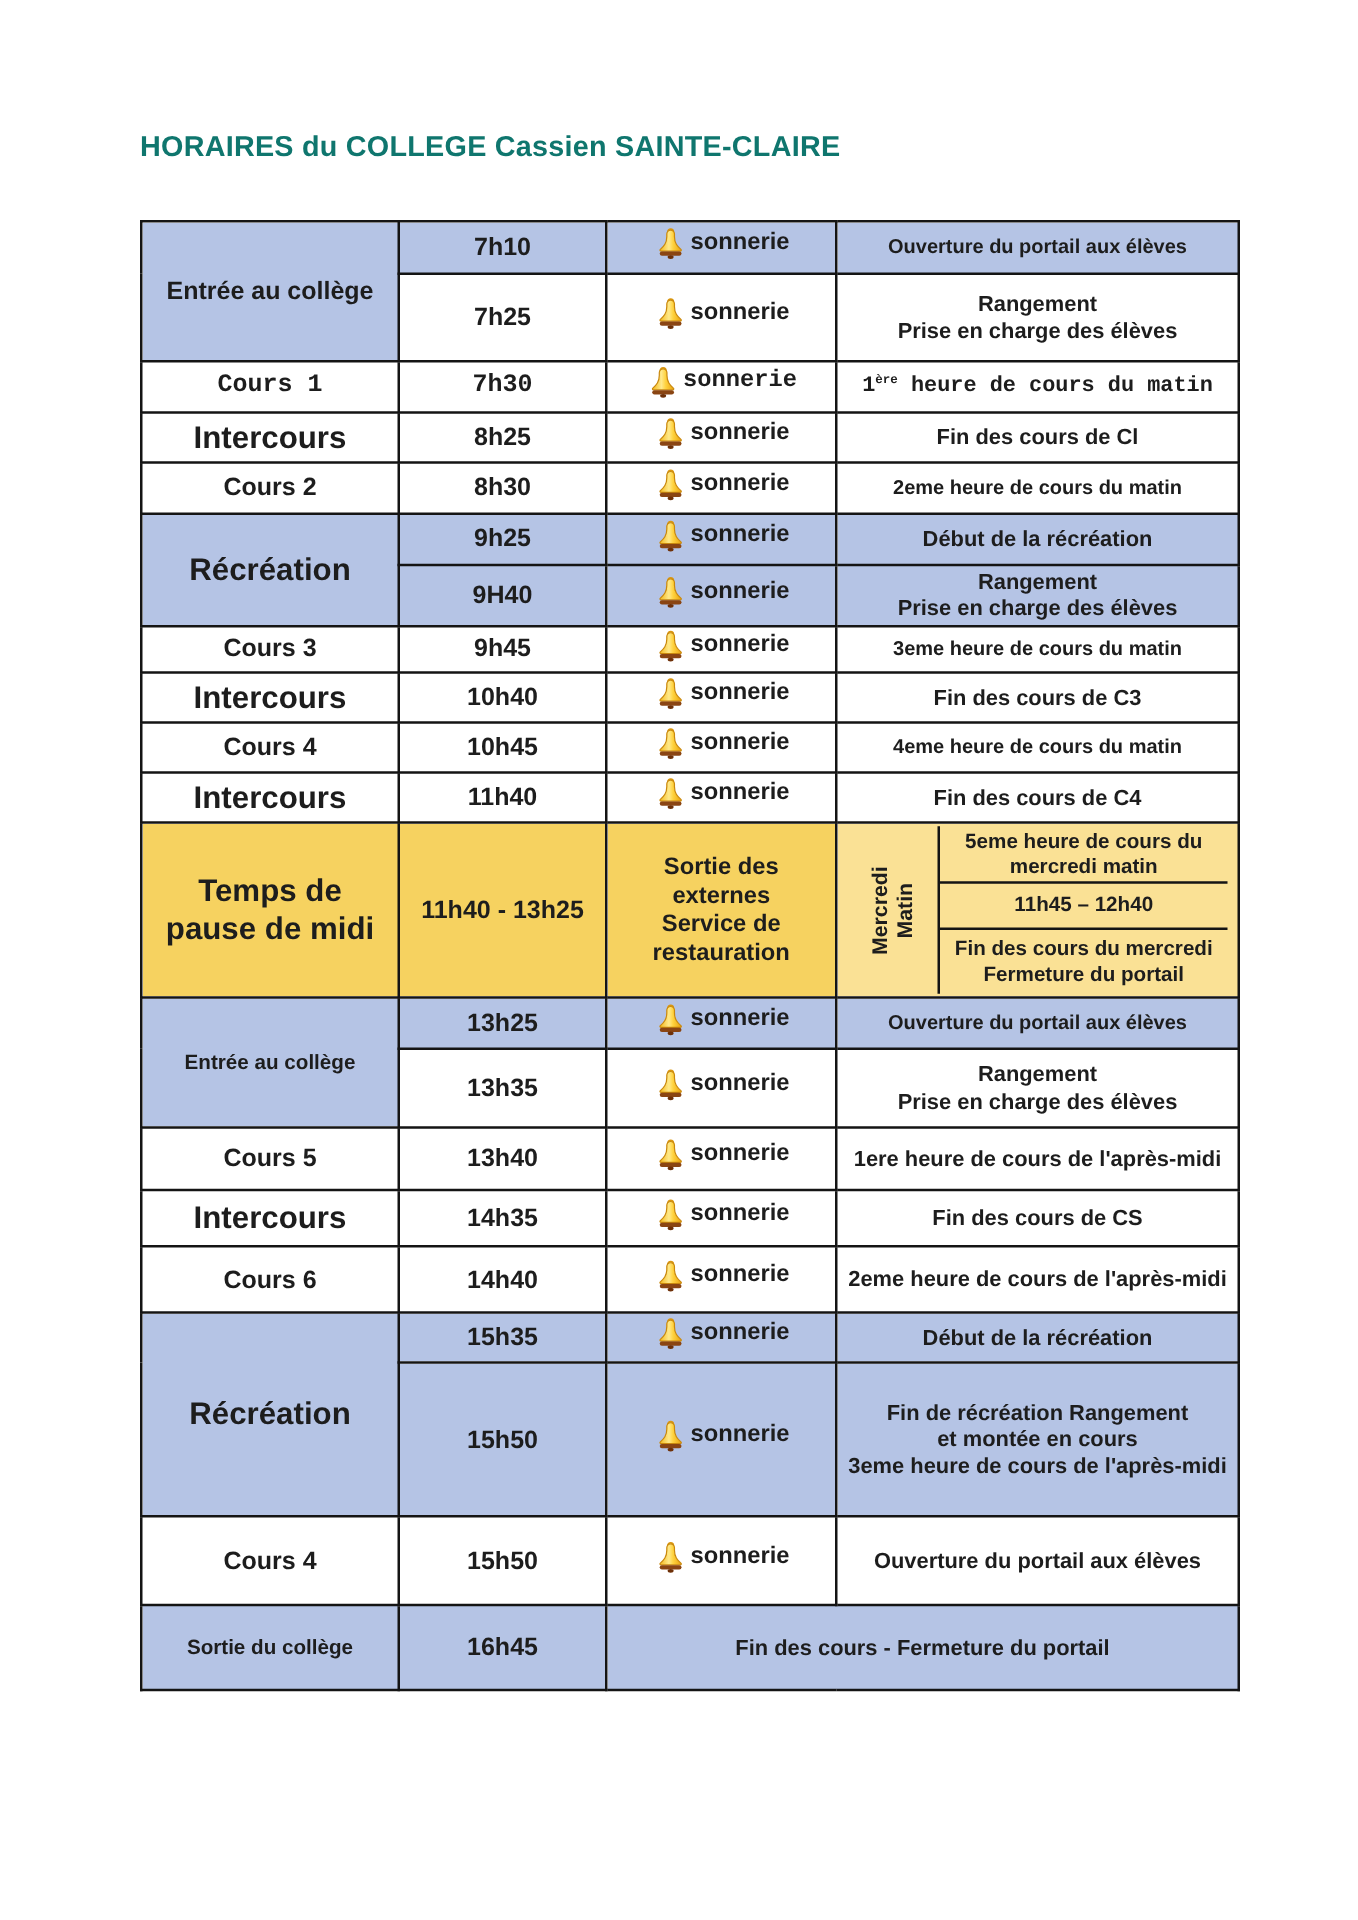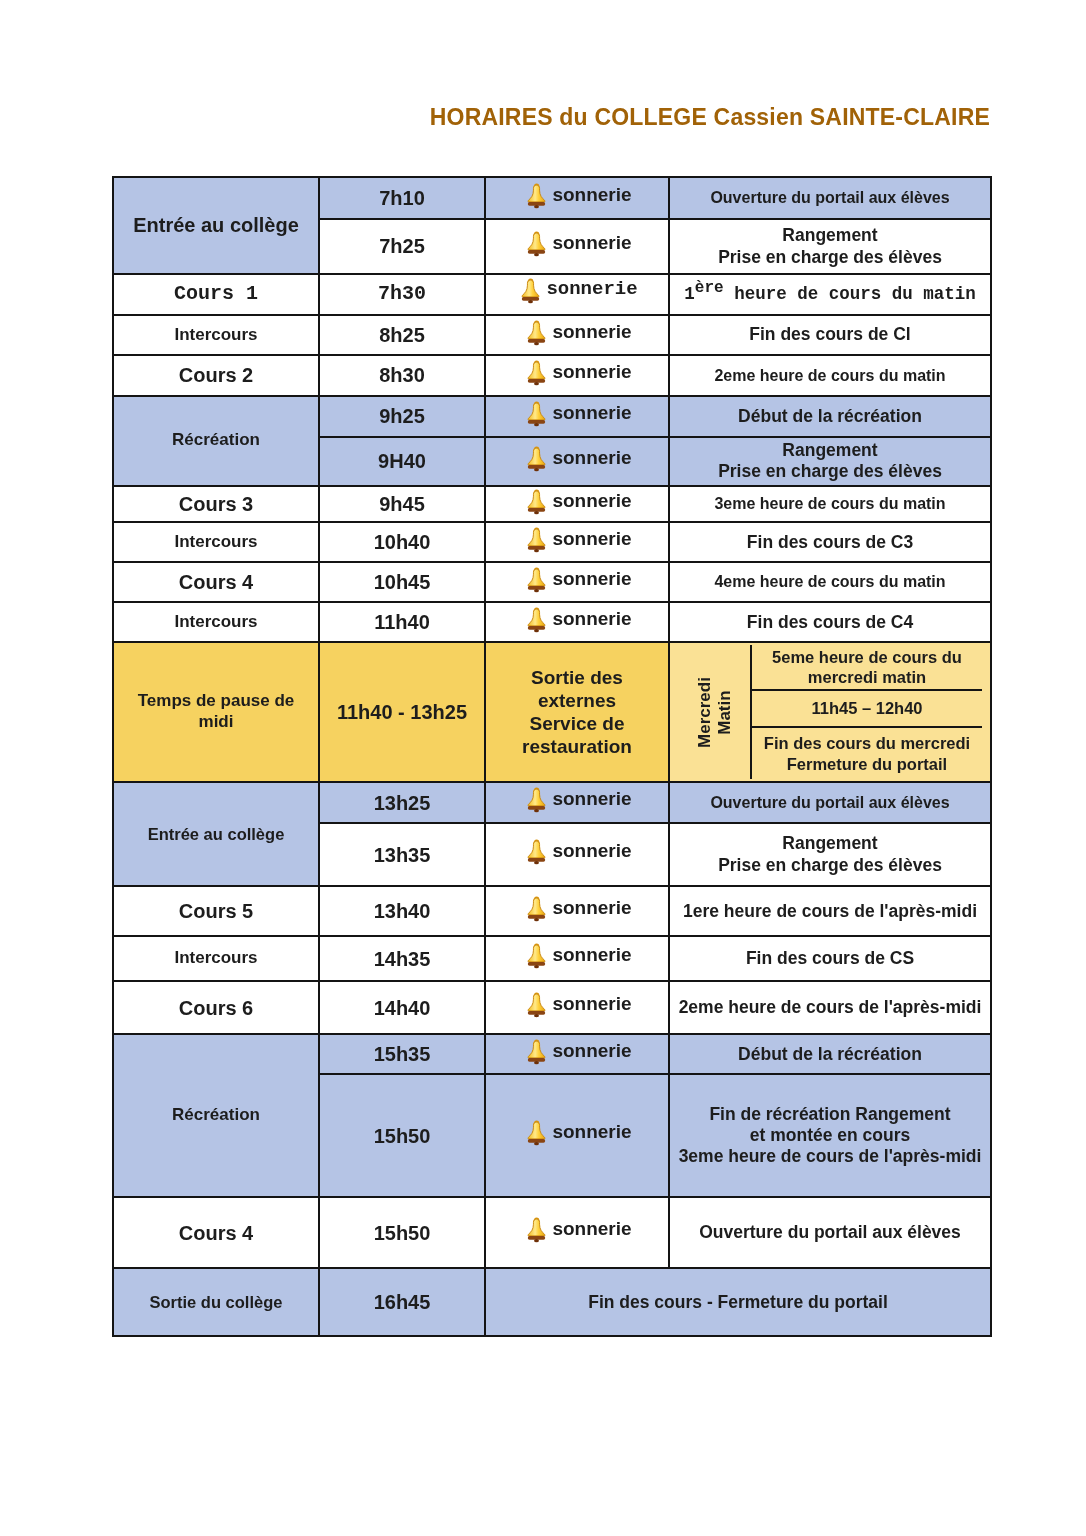--- a/index.html
+++ b/index.html
@@ -3,40 +3,40 @@
 <meta charset="utf-8">
 <style>
   html,body{margin:0;padding:0;}
   body{
     width:1086px;height:1536px;background:#ffffff;position:relative;
     font-family:"Liberation Sans", sans-serif;font-weight:bold;color:#1d1d1d;
     -webkit-font-smoothing:antialiased;
   }
   .page-title{
     position:absolute;top:104px;left:112px;width:878px;
-    text-align:right;font-size:23px;color:#a16207;letter-spacing:.2px;
+    text-align:left;font-size:23px;color:#0f766e;letter-spacing:.2px;
   }
   table.timetable{
     position:absolute;top:176px;left:112px;border-collapse:collapse;table-layout:fixed;
   }
   table.timetable td{
     border:2px solid var(--border);text-align:center;vertical-align:middle;
     padding:2px 8px;line-height:1.22;overflow:hidden;
   }
   .bg-blue{background:var(--blue);}
   .bg-white{background:#ffffff;}
   .bg-gold{background:var(--gold);}
   .bg-lgold{background:var(--lgold);}
   .lbl-lg{font-size:20px;}
-  .lbl-md{font-size:17px;}
+  .lbl-md{font-size:25px;}
   .lbl-sm{font-size:16.5px;}
   .time-cell{font-size:20px;}
   .desc-cell{font-size:17.5px;white-space:pre-line;}
   .desc-sm{font-size:16px;}
-  .desc-cell sup{font-size:16px;vertical-align:super;line-height:0;}
+  .desc-cell sup{font-size:10px;vertical-align:super;line-height:0;}
   .bell-wrap{display:inline-flex;align-items:flex-start;gap:1px;}
   .bell-ico{width:29px;height:26px;margin-bottom:-1px;flex:0 0 auto;}
   .bell-text{font-size:19px;}
   
   td.mid-center{font-size:19px;white-space:pre-line;line-height:1.35;}
   td.mid-cell{padding:0;}
   .mid-flex{display:flex;height:134px;align-items:stretch;}
   .merc-v{width:72px;flex:0 0 72px;border-right:2px solid var(--border);
           display:flex;align-items:center;justify-content:center;}
   .merc-rot{transform:rotate(-90deg);white-space:pre-line;font-size:17px;line-height:1.15;text-align:center;}
@@ -79,21 +79,21 @@
           <td class="bg-blue lbl-lg" rowspan="2">Entrée au collège</td>
           <td class="bg-blue time-cell">7h10</td>
           <td class="bg-blue"><span class="bell-wrap">
               <svg class="bell-ico">
                 <use href="#bell-sym"></use>
               </svg>
               <span class="bell-text">sonnerie</span>
             </span></td>
           <td class="bg-blue desc-cell desc-sm">Ouverture du portail aux élèves</td>
         </tr>
-        <tr style="height: 55px; margin-left: 44px;">
+        <tr style="height: 70px; margin-left: 44px;">
           <td class="bg-white time-cell">7h25</td>
           <td class="bg-white"><span class="bell-wrap">
               <svg class="bell-ico">
                 <use href="#bell-sym"></use>
               </svg>
               <span class="bell-text">sonnerie</span>
             </span></td>
           <td class="bg-white desc-cell">Rangement
 Prise en charge des élèves</td>
         </tr>

